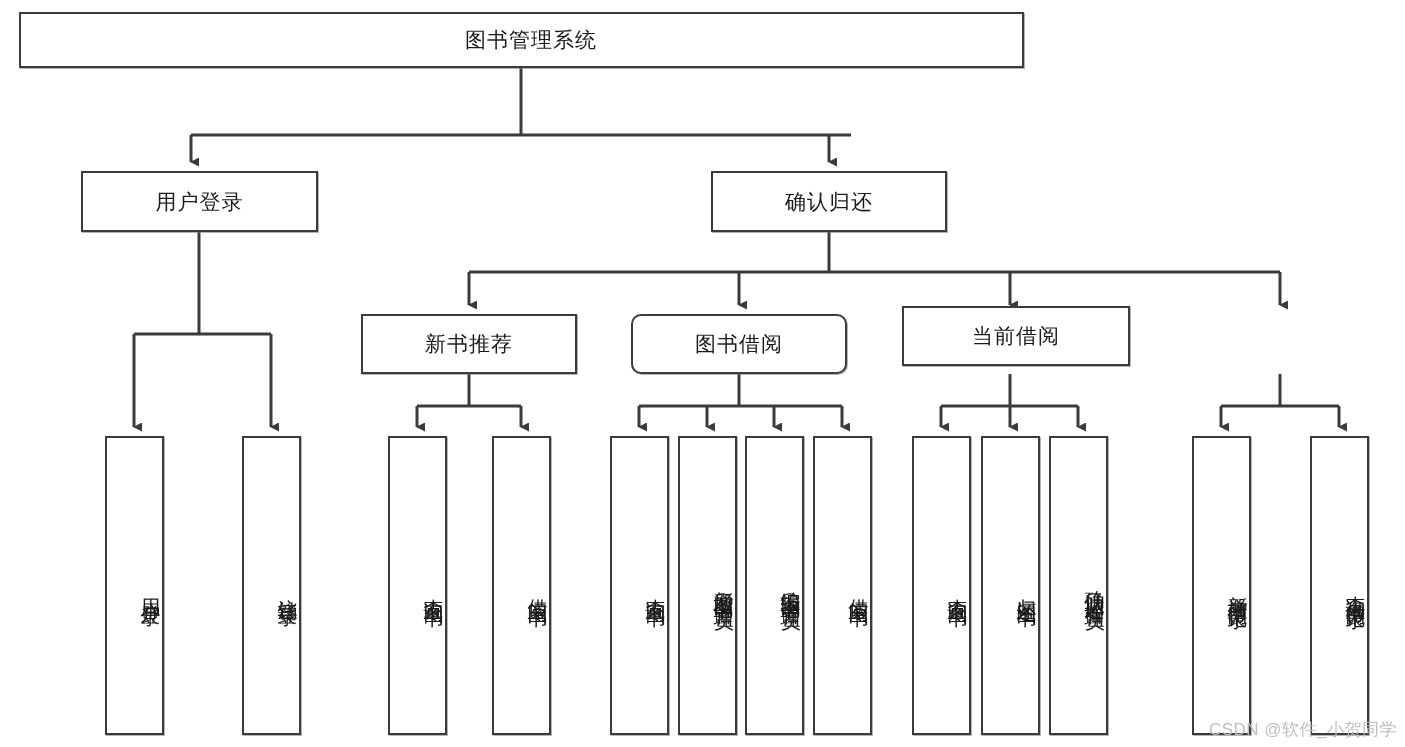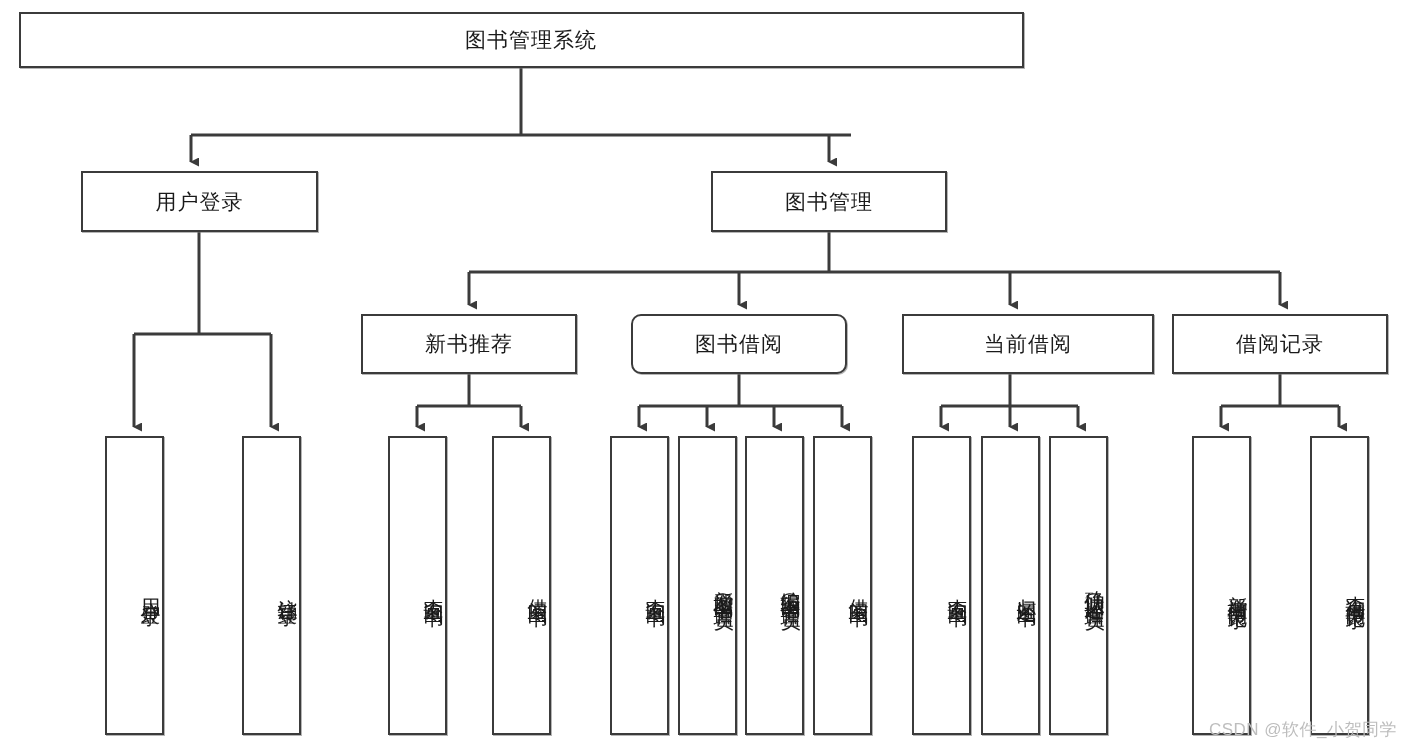--- a/index.html
+++ b/index.html
@@ -123,34 +123,31 @@
   </svg>
 
   <div class="node horiz" style="left:19px; top:12px; width:1005px; height:56px;padding-left:19px;">
     <span>图书管理系统</span>
   </div>
 
   <div class="node horiz" style="left:81px; top:171px; width:237px; height:61px;">
     <span>用户登录</span>
   </div>
   <div class="node horiz" style="left:711px; top:171px; width:236px; height:61px;">
-    <span>图书管理</span>
+    <span>确认归还</span>
   </div>
 
   <div class="node horiz" style="left:361px; top:314px; width:216px; height:60px;">
     <span>新书推荐</span>
   </div>
   <div class="node horiz" style="left:631px; top:314px; width:216px; height:60px;border-radius:10px;">
     <span>图书借阅</span>
   </div>
-  <div class="node horiz" style="left:902px; top:314px; width:252px; height:60px;">
+  <div class="node horiz" style="left:902px; top:306px; width:228px; height:60px;">
     <span>当前借阅</span>
-  </div>
-  <div class="node horiz" style="left:1172px; top:314px; width:216px; height:60px;">
-    <span>借阅记录</span>
   </div>
 
   <div class="node vert" style="left:105px; top:436px; width:59px; height:299px;">
     <span class="vlabel">用户登录</span>
   </div>
   <div class="node vert" style="left:242px; top:436px; width:59px; height:299px;">
     <span class="vlabel">注销登录</span>
   </div>
 
   <div class="node vert" style="left:388px; top:436px; width:59px; height:299px;">

